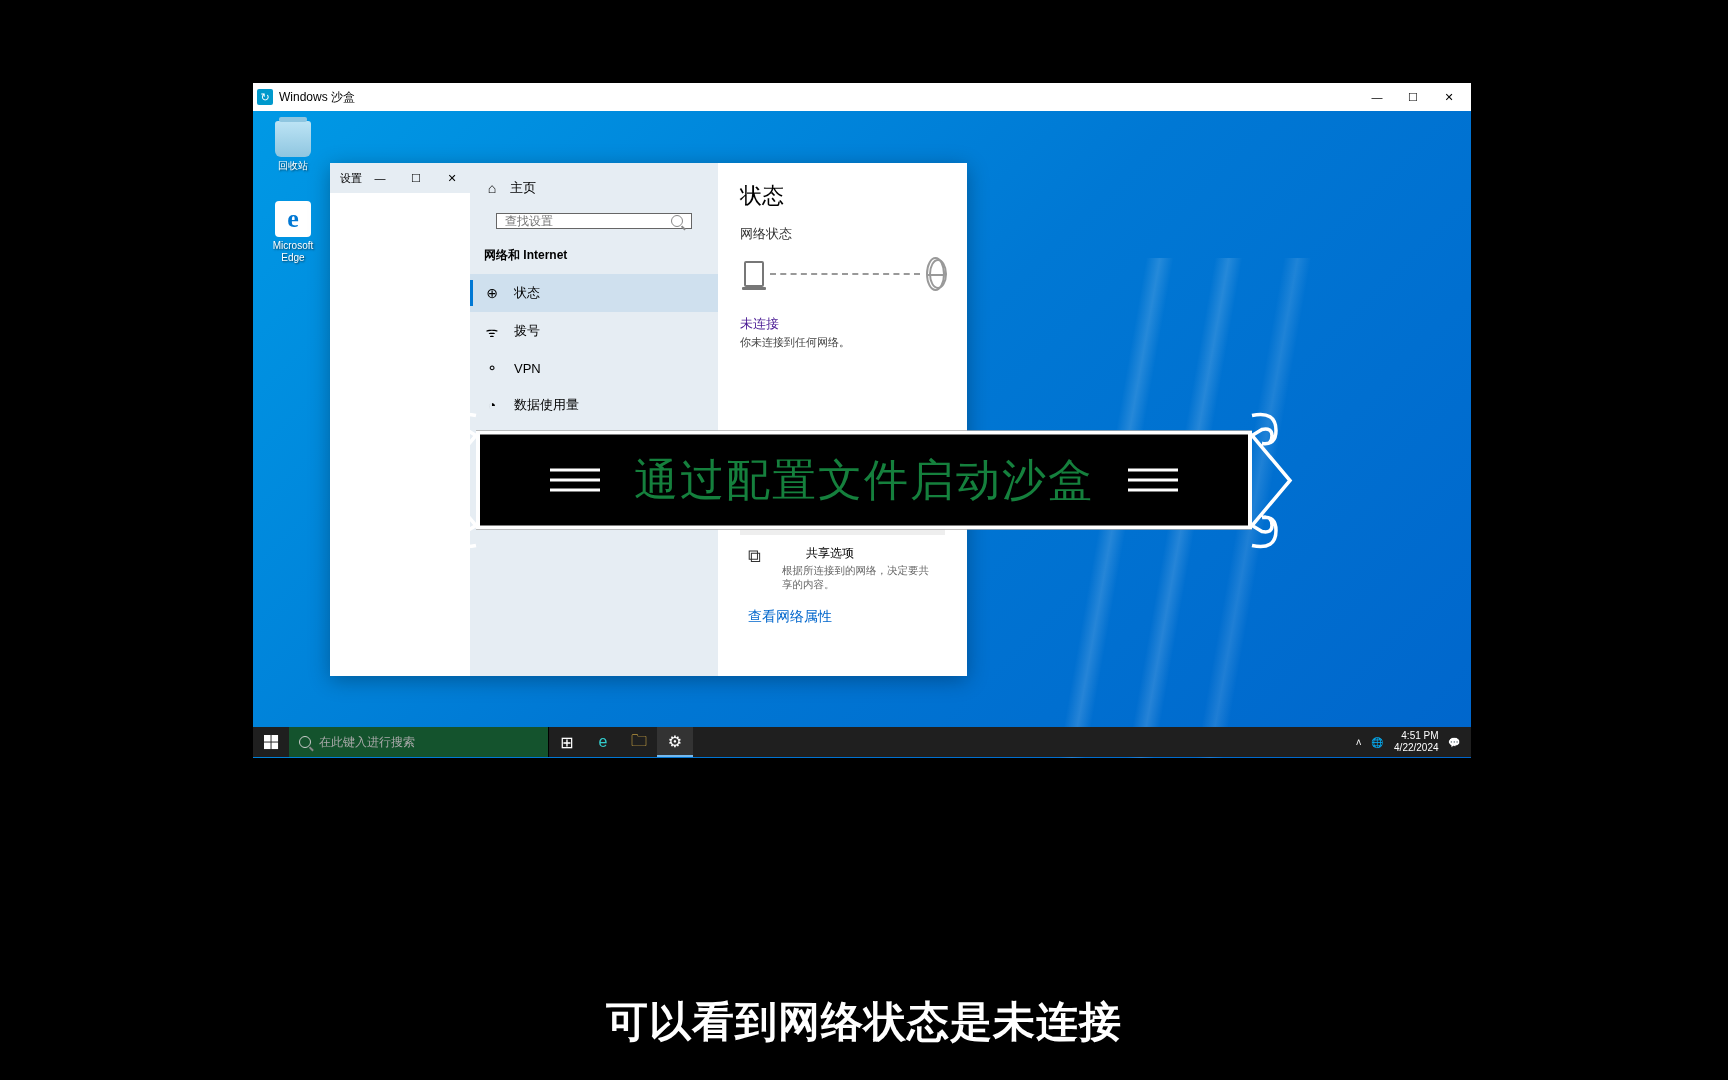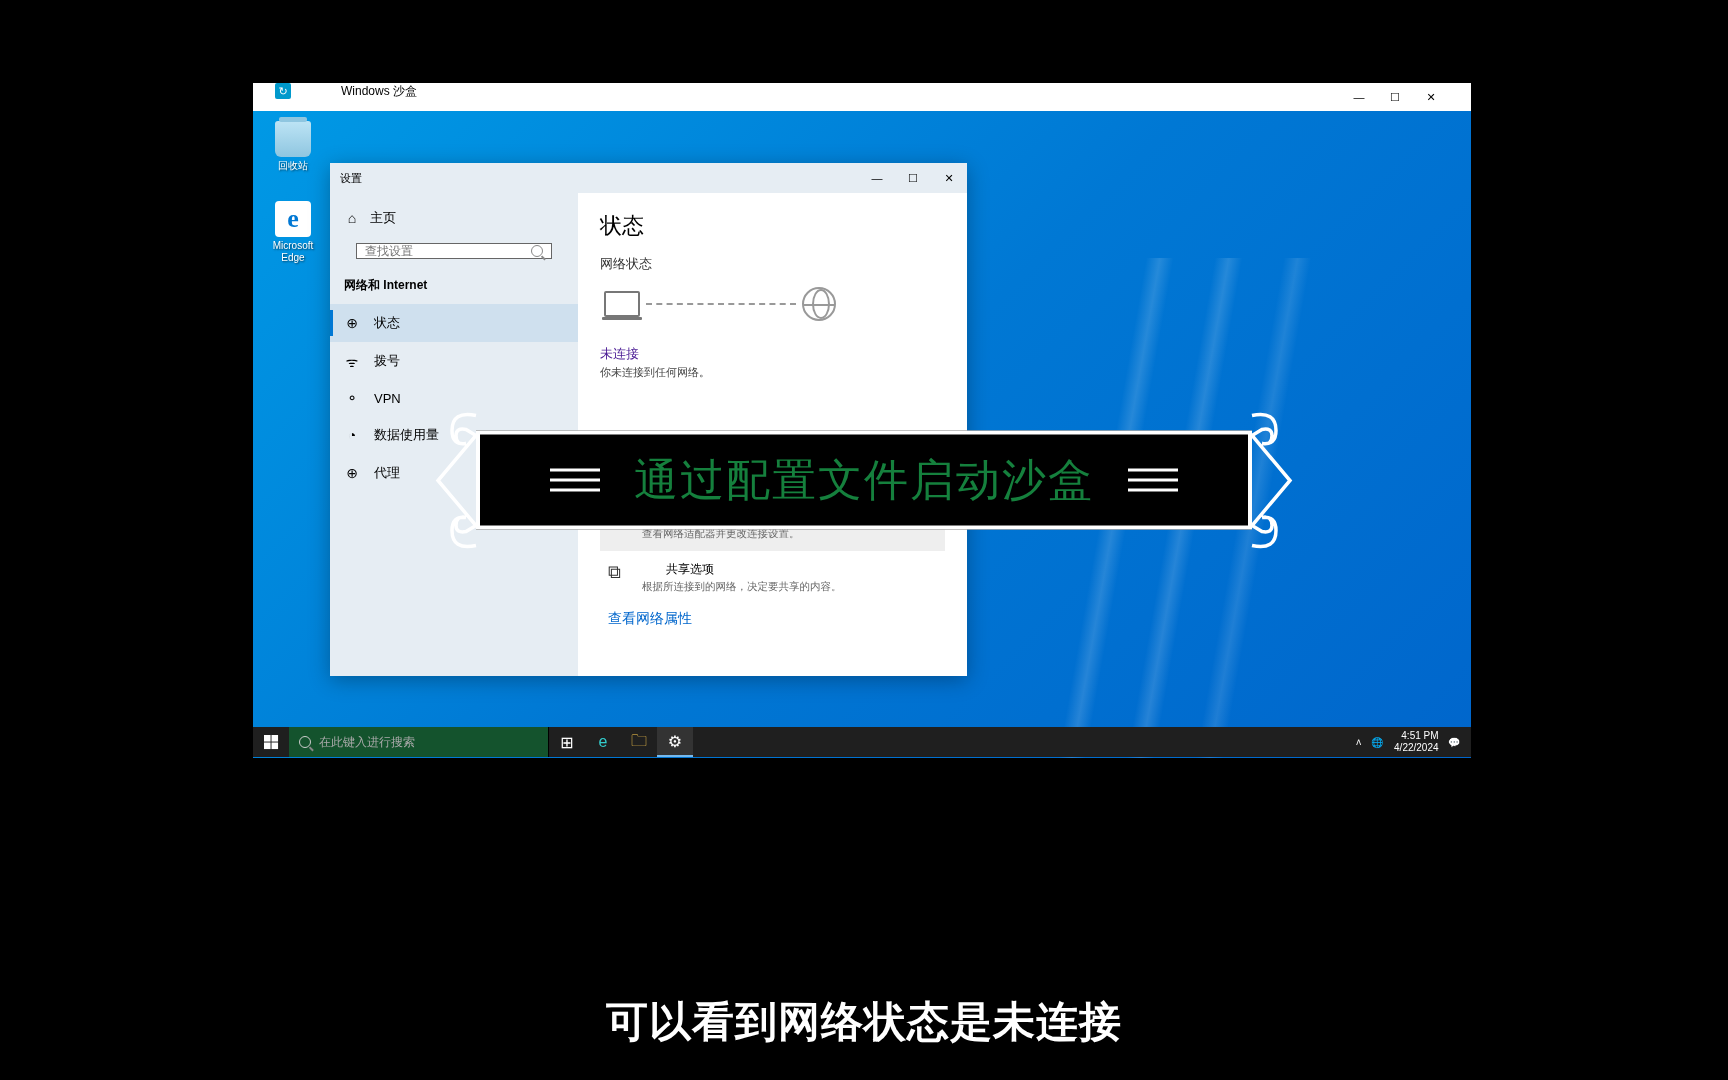--- a/index.html
+++ b/index.html
@@ -1,39 +1,39 @@
 <!DOCTYPE html>
 <html><head>
 <meta charset="utf-8">
 <style>
 * { margin: 0; padding: 0; box-sizing: border-box; font-family: "Microsoft YaHei", "Segoe UI", sans-serif; }
 body { background: #000; width: 1728px; height: 1080px; position: relative; overflow: hidden; }
 
 .letterbox { position: absolute; left: 168px; top: 0; width: 1392px; height: 1080px; background: #000; }
 
 .outer-window { position: absolute; left: 85px; top: 83px; width: 1218px; height: 675px; background: #0078d4; display: flex; flex-direction: column; }
-.outer-titlebar { height: 28px; background: #fff; display: flex; padding: 0 22px; gap: 44px; }
+.outer-titlebar { height: 28px; background: #fff; display: flex; align-items: center; padding: 0 4px; }
 .outer-titlebar-icon { width: 16px; height: 16px; background: #0099cc; border-radius: 2px; margin-right: 6px; display:flex; align-items:center; justify-content:center; }
 .outer-titlebar-icon::before { content: "↻"; color:#fff; font-size:11px; }
 .outer-title { font-size: 12px; color: #000; flex: 1; }
 .win-ctrls { display: flex; }
 .win-btn { width: 36px; height: 28px; display: flex; align-items: center; justify-content: center; font-size: 11px; color: #000; cursor: pointer; }
 
 .desktop { flex: 1; background: linear-gradient(135deg, #0099e5 0%, #0078d4 50%, #0066cc 100%); position: relative; overflow: hidden; }
 .light-rays { position: absolute; right: 0; bottom: 0; width: 600px; height: 500px; background: linear-gradient(100deg, transparent 40%, rgba(255,255,255,0.15) 42%, transparent 44%, transparent 50%, rgba(255,255,255,0.15) 52%, transparent 54%, transparent 60%, rgba(255,255,255,0.12) 62%, transparent 64%); }
 
 .desk-icon { position: absolute; width: 56px; text-align: center; color: #fff; font-size: 10px; }
 .desk-icon-img { width: 36px; height: 36px; margin: 0 auto 3px; }
 .recycle-bin .desk-icon-img { background: linear-gradient(#bde4f5, #8fc6e0); border-radius: 3px 3px 6px 6px; position: relative; }
 .recycle-bin .desk-icon-img::before { content:""; position:absolute; top:-4px; left:4px; right:4px; height:5px; background:#8fc6e0; border-radius:2px; }
 .edge-icon .desk-icon-img { background:#fff; border-radius:4px; display:flex; align-items:center; justify-content:center; }
 .edge-icon .desk-icon-img::before { content:"e"; color:#0078d4; font-size:26px; font-weight:bold; font-family:Georgia; }
 .desk-icon-label { text-shadow: 1px 1px 2px rgba(0,0,0,0.6); line-height: 1.2; }
 
-.settings-window { position: absolute; left: 77px; top: 52px; width: 637px; height: 513px; background: #fff; box-shadow: 0 4px 20px rgba(0,0,0,0.3); display: flex; flex-direction: column; }
+.settings-window { position: absolute; left: 77px; top: 52px; width: 637px; height: 513px; background: #fff; box-shadow: 0 4px 20px rgba(0,0,0,0.3); display: flex; flex-direction: row; }
 .settings-titlebar { height: 30px; display: flex; align-items: center; padding-left: 10px; background: #e6edf3; }
 .settings-title { font-size: 11px; color: #000; flex: 1; }
 .sw-ctrls { display: flex; }
 .sw-btn { width: 36px; height: 30px; display:flex; align-items:center; justify-content:center; font-size:11px; cursor:pointer; }
 
 .settings-body { flex: 1; display: flex; overflow: hidden; }
 .sidebar { width: 248px; background: #e6edf3; padding: 8px 0; display:flex; flex-direction:column; }
 .side-home { display: flex; align-items: center; padding: 8px 14px; font-size: 13px; color: #000; cursor: pointer; gap:10px; }
 .side-search { margin: 8px 26px 14px; height: 16px; border: 1px solid #666; background: #fff; display: flex; align-items: center; padding: 0 8px; }
 .side-search input { border: none; outline: none; flex: 1; font-size: 12px; background: transparent; }

